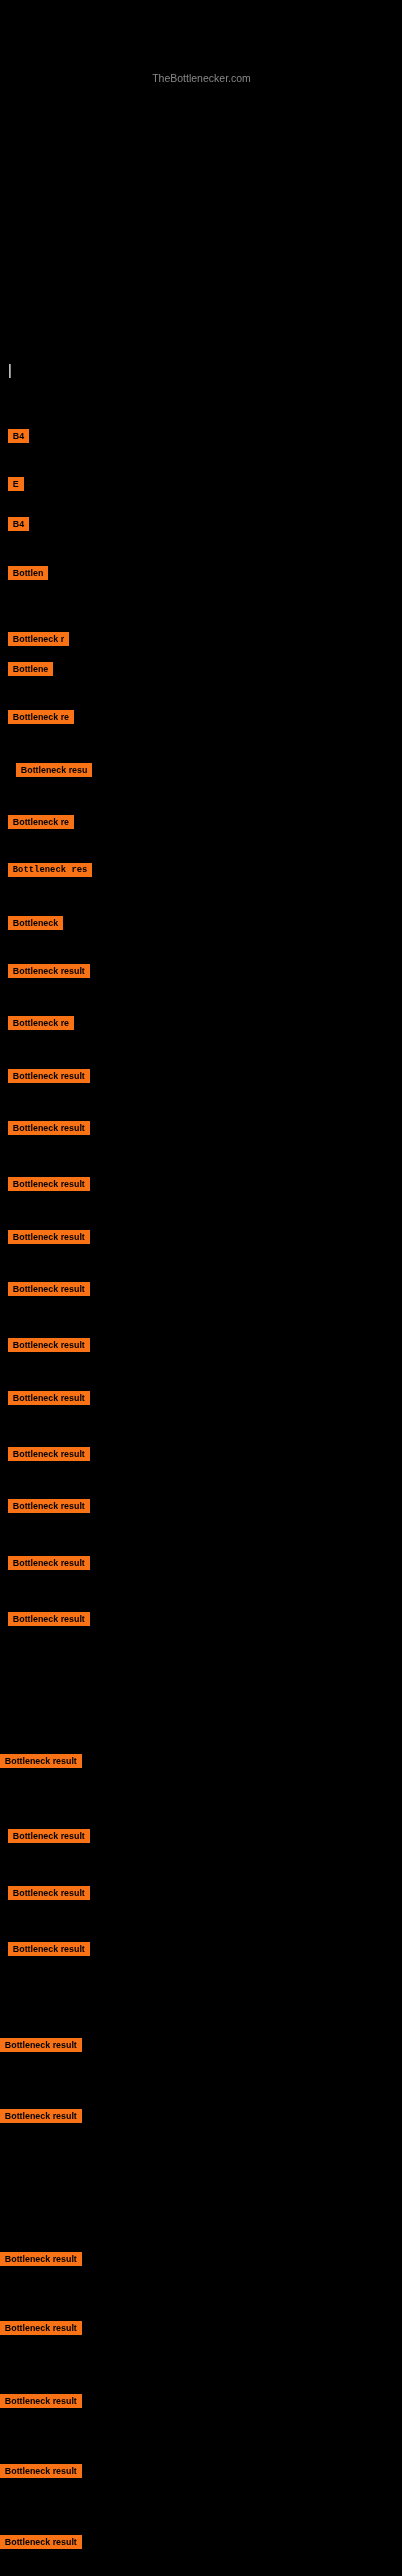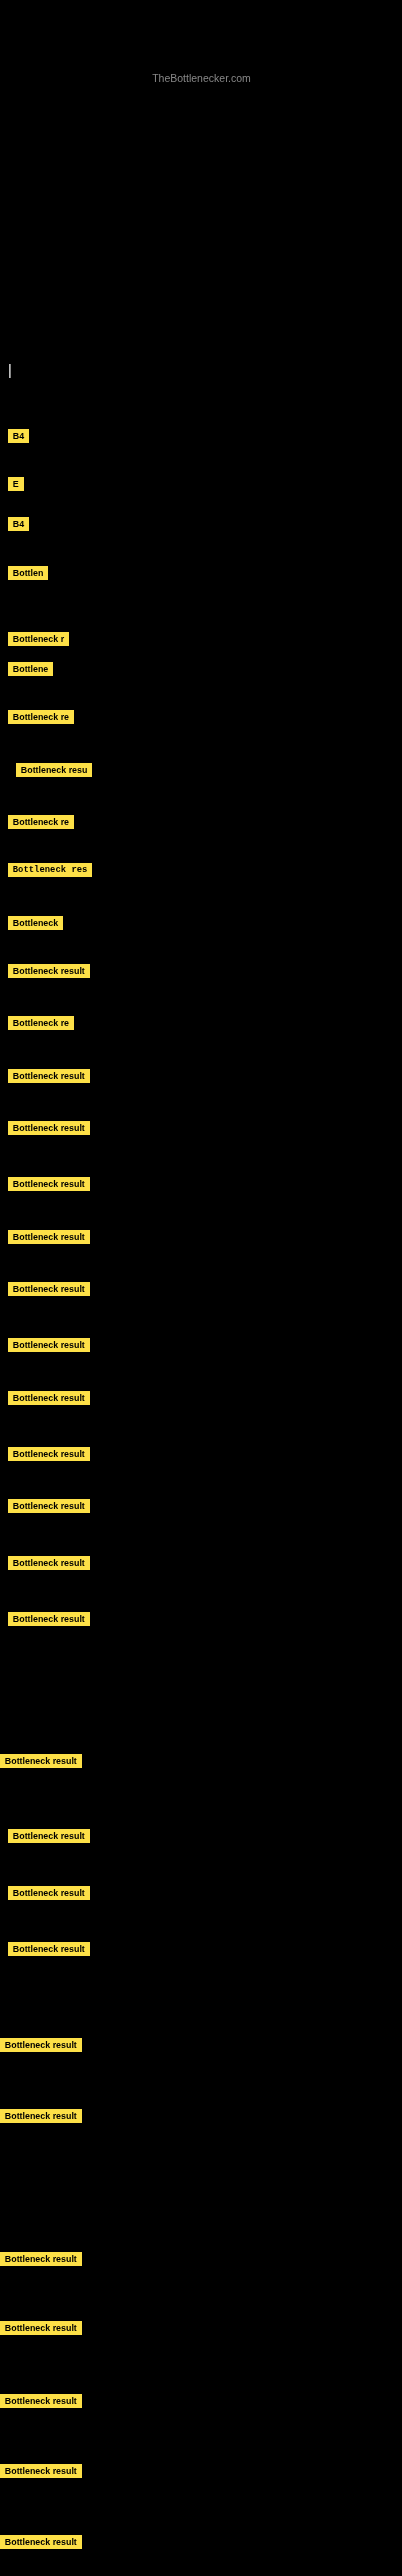--- a/index.html
+++ b/index.html
@@ -22,21 +22,21 @@
       font-size: 10.5px;
       text-align: center;
       padding: 6.4px 0;
       position: absolute;
       top: 20px;
       width: 100%;
       margin-top: 46px;
     }
 
     .bottleneck-label {
-      background-color: #fde047;
+      background-color: #f97316;
       color: #000000;
       font-size: 8.9px;
       font-weight: bold;
       padding: 1.6px 4.8px;
       display: inline-block;
       white-space: nowrap;
     }
 
     .cursor {
       color: #ffffff;

